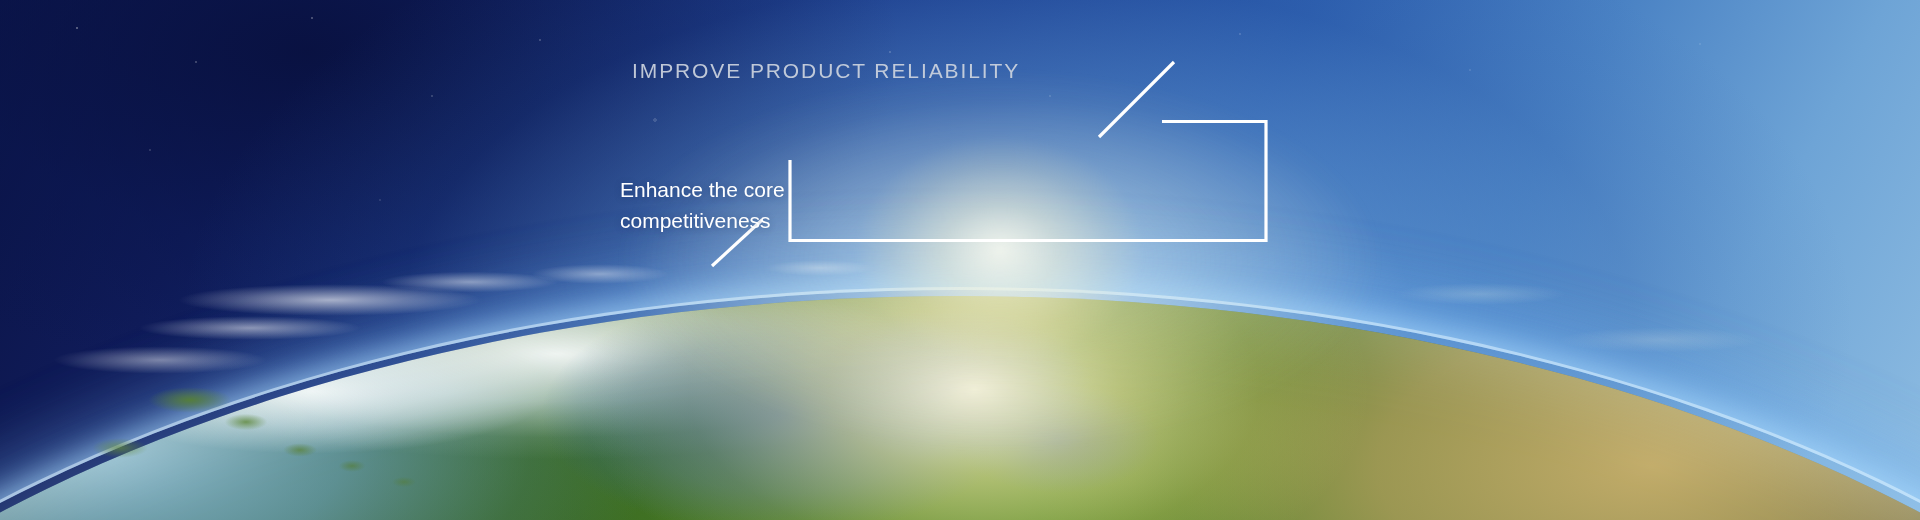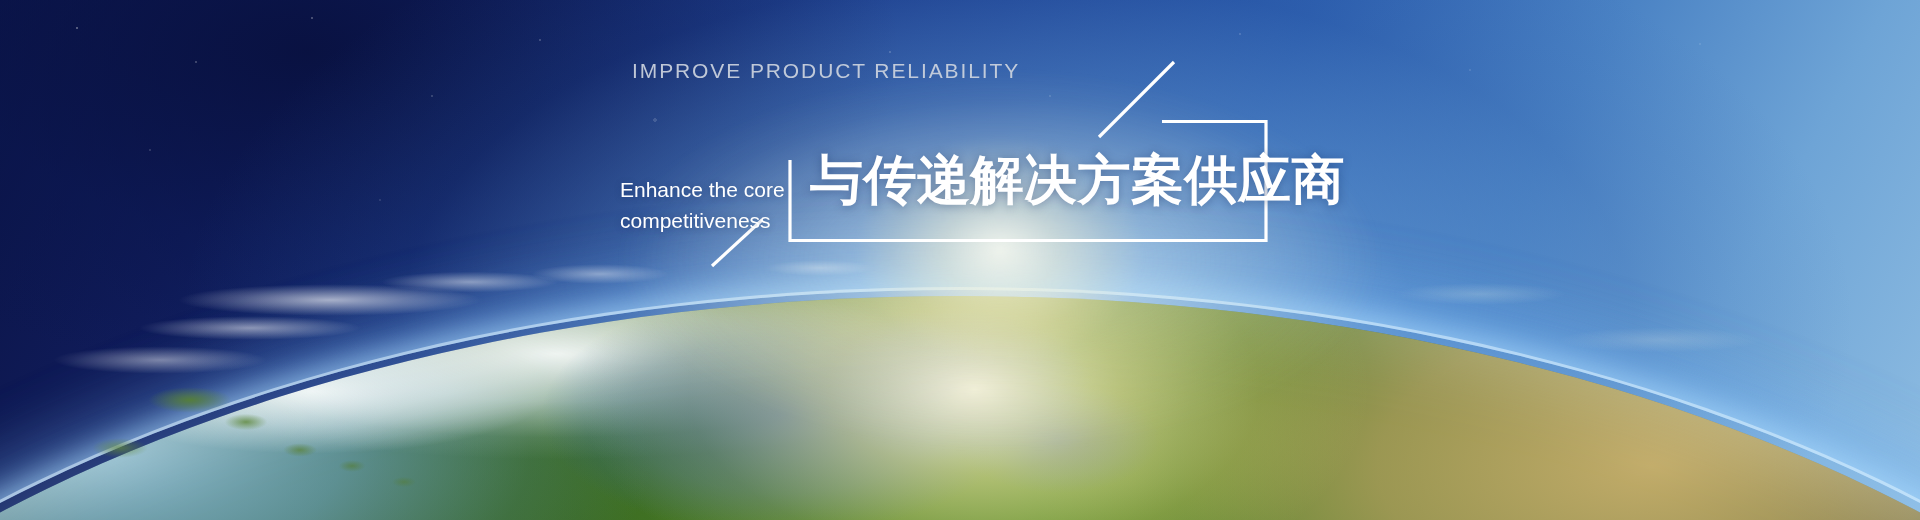--- a/index.html
+++ b/index.html
@@ -314,16 +314,15 @@
       <line x1="712" y1="266" x2="762" y2="220" stroke="#ffffff" stroke-width="3.2" stroke-linecap="butt"></line>
     </svg>
   </div>
 
   <div class="content">
     <div class="eyebrow">IMPROVE PRODUCT RELIABILITY</div>
 
 
     <div class="subtext">Enhance the core competitiveness</div>
 
-    <div class="headline2">与传递解决方案供应商</div>
   </div>
 
 </div>
 
 </body></html>

